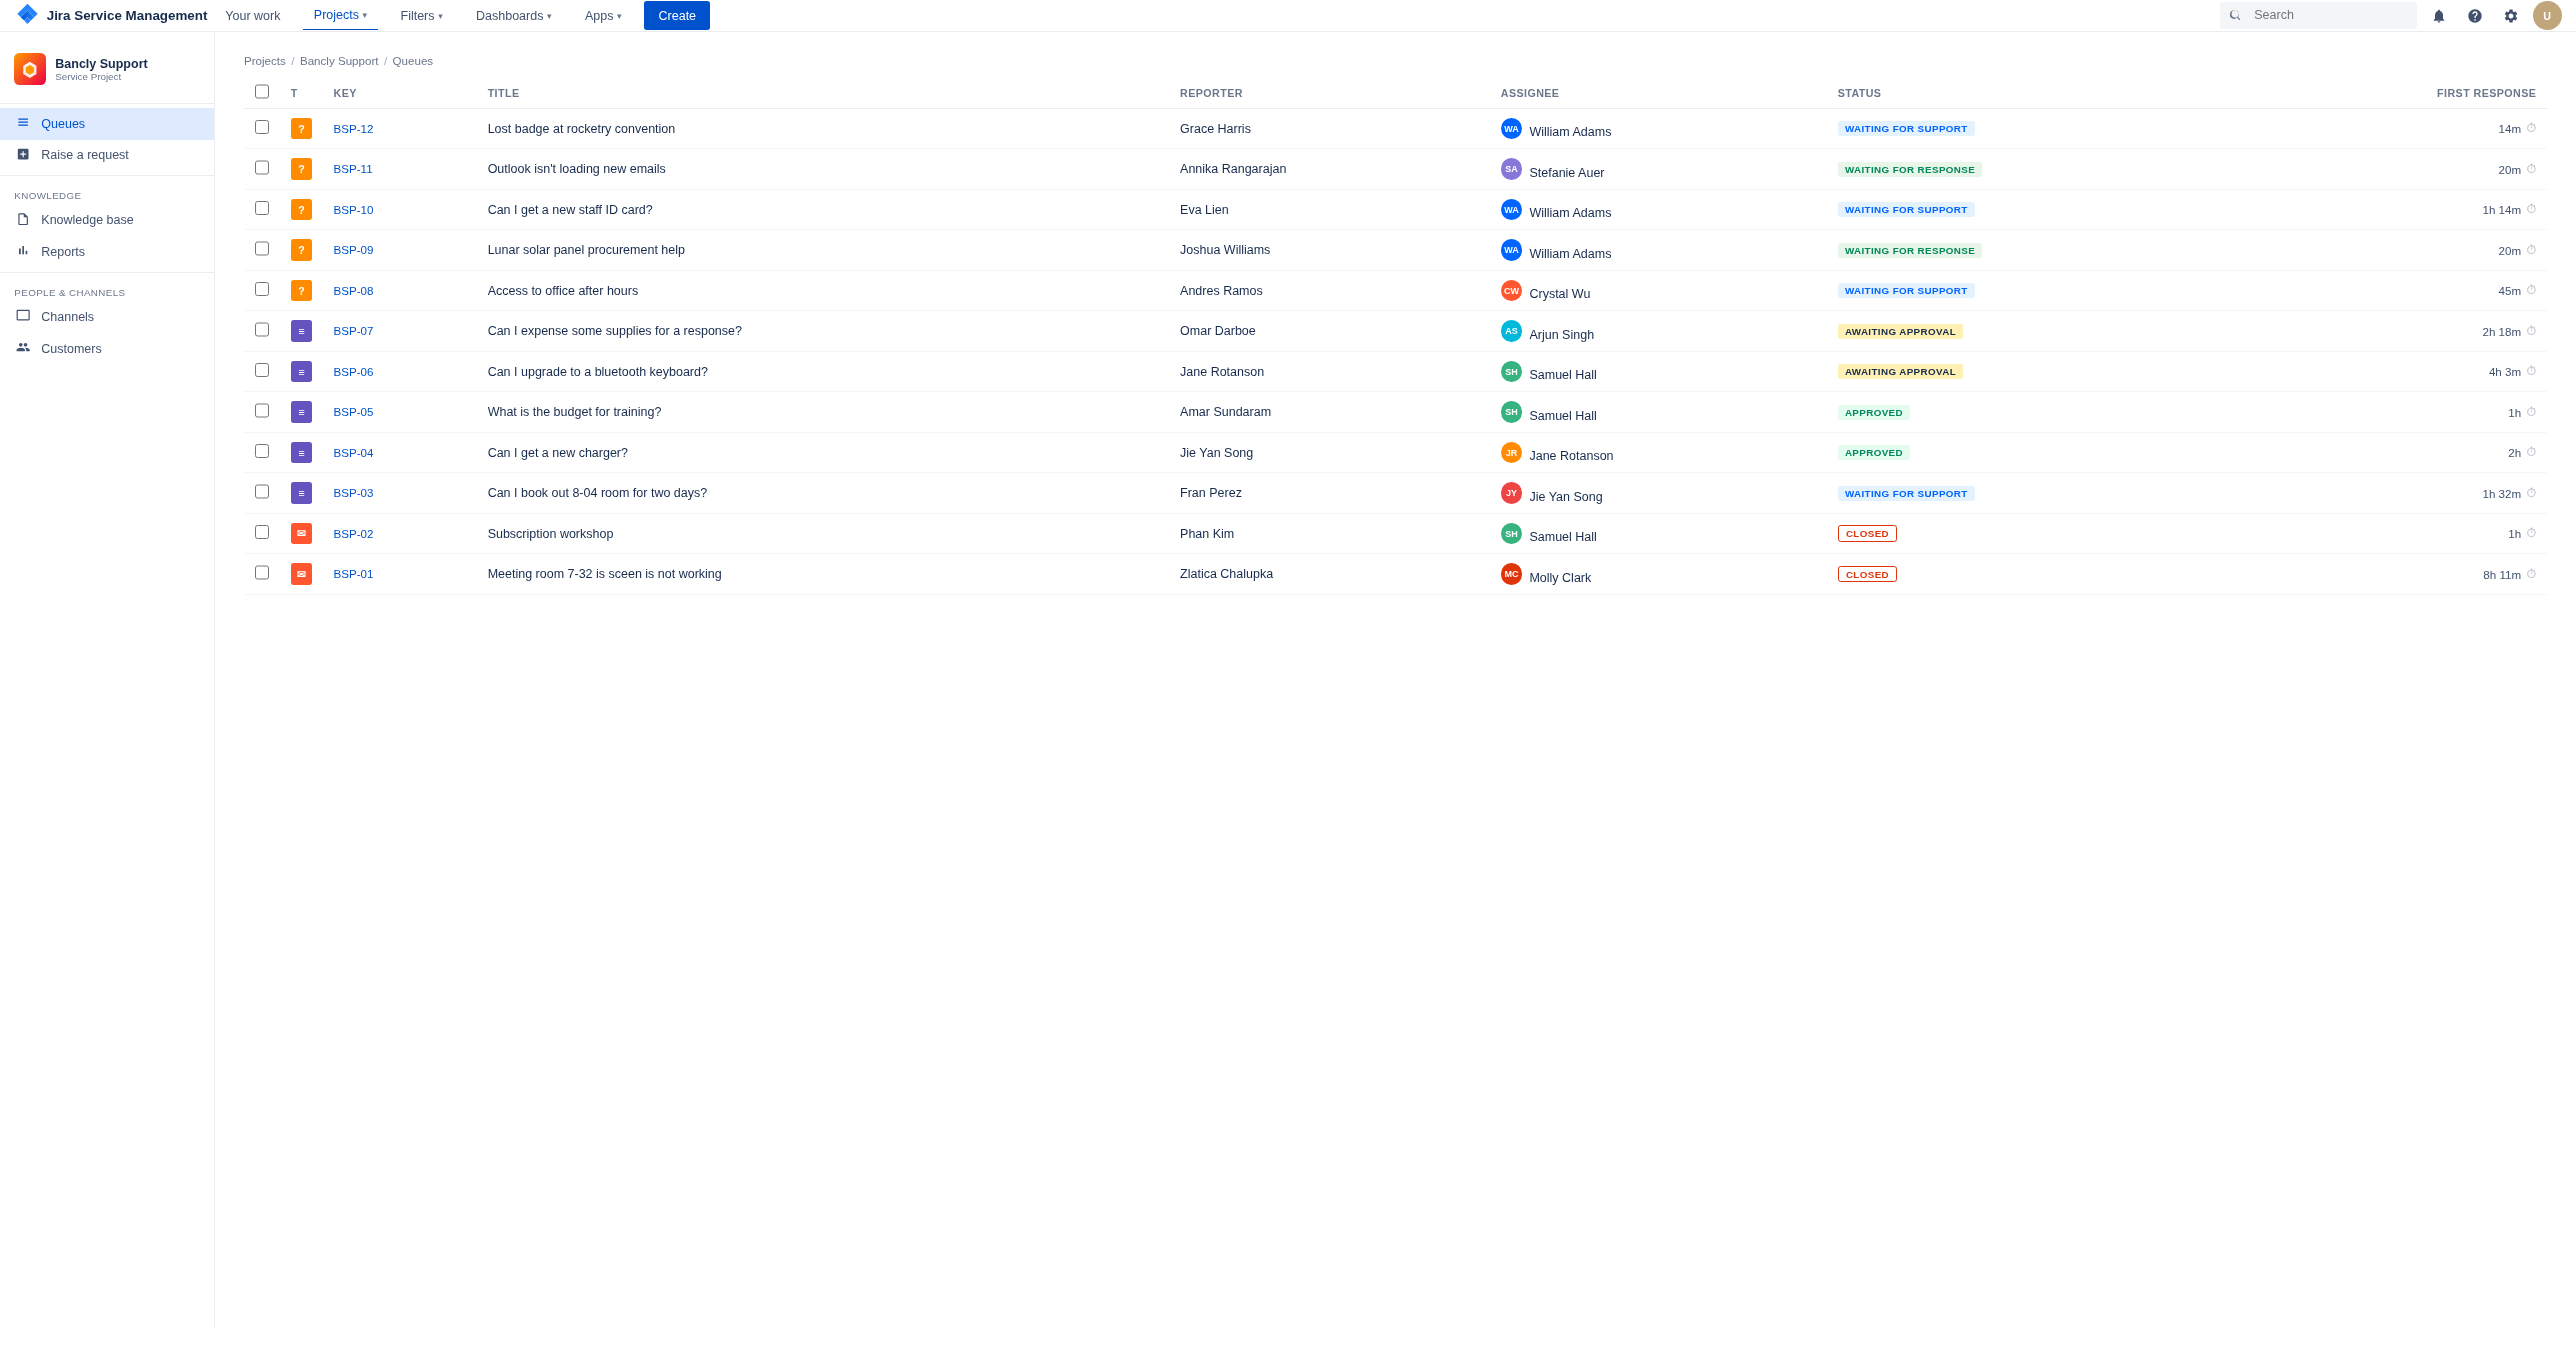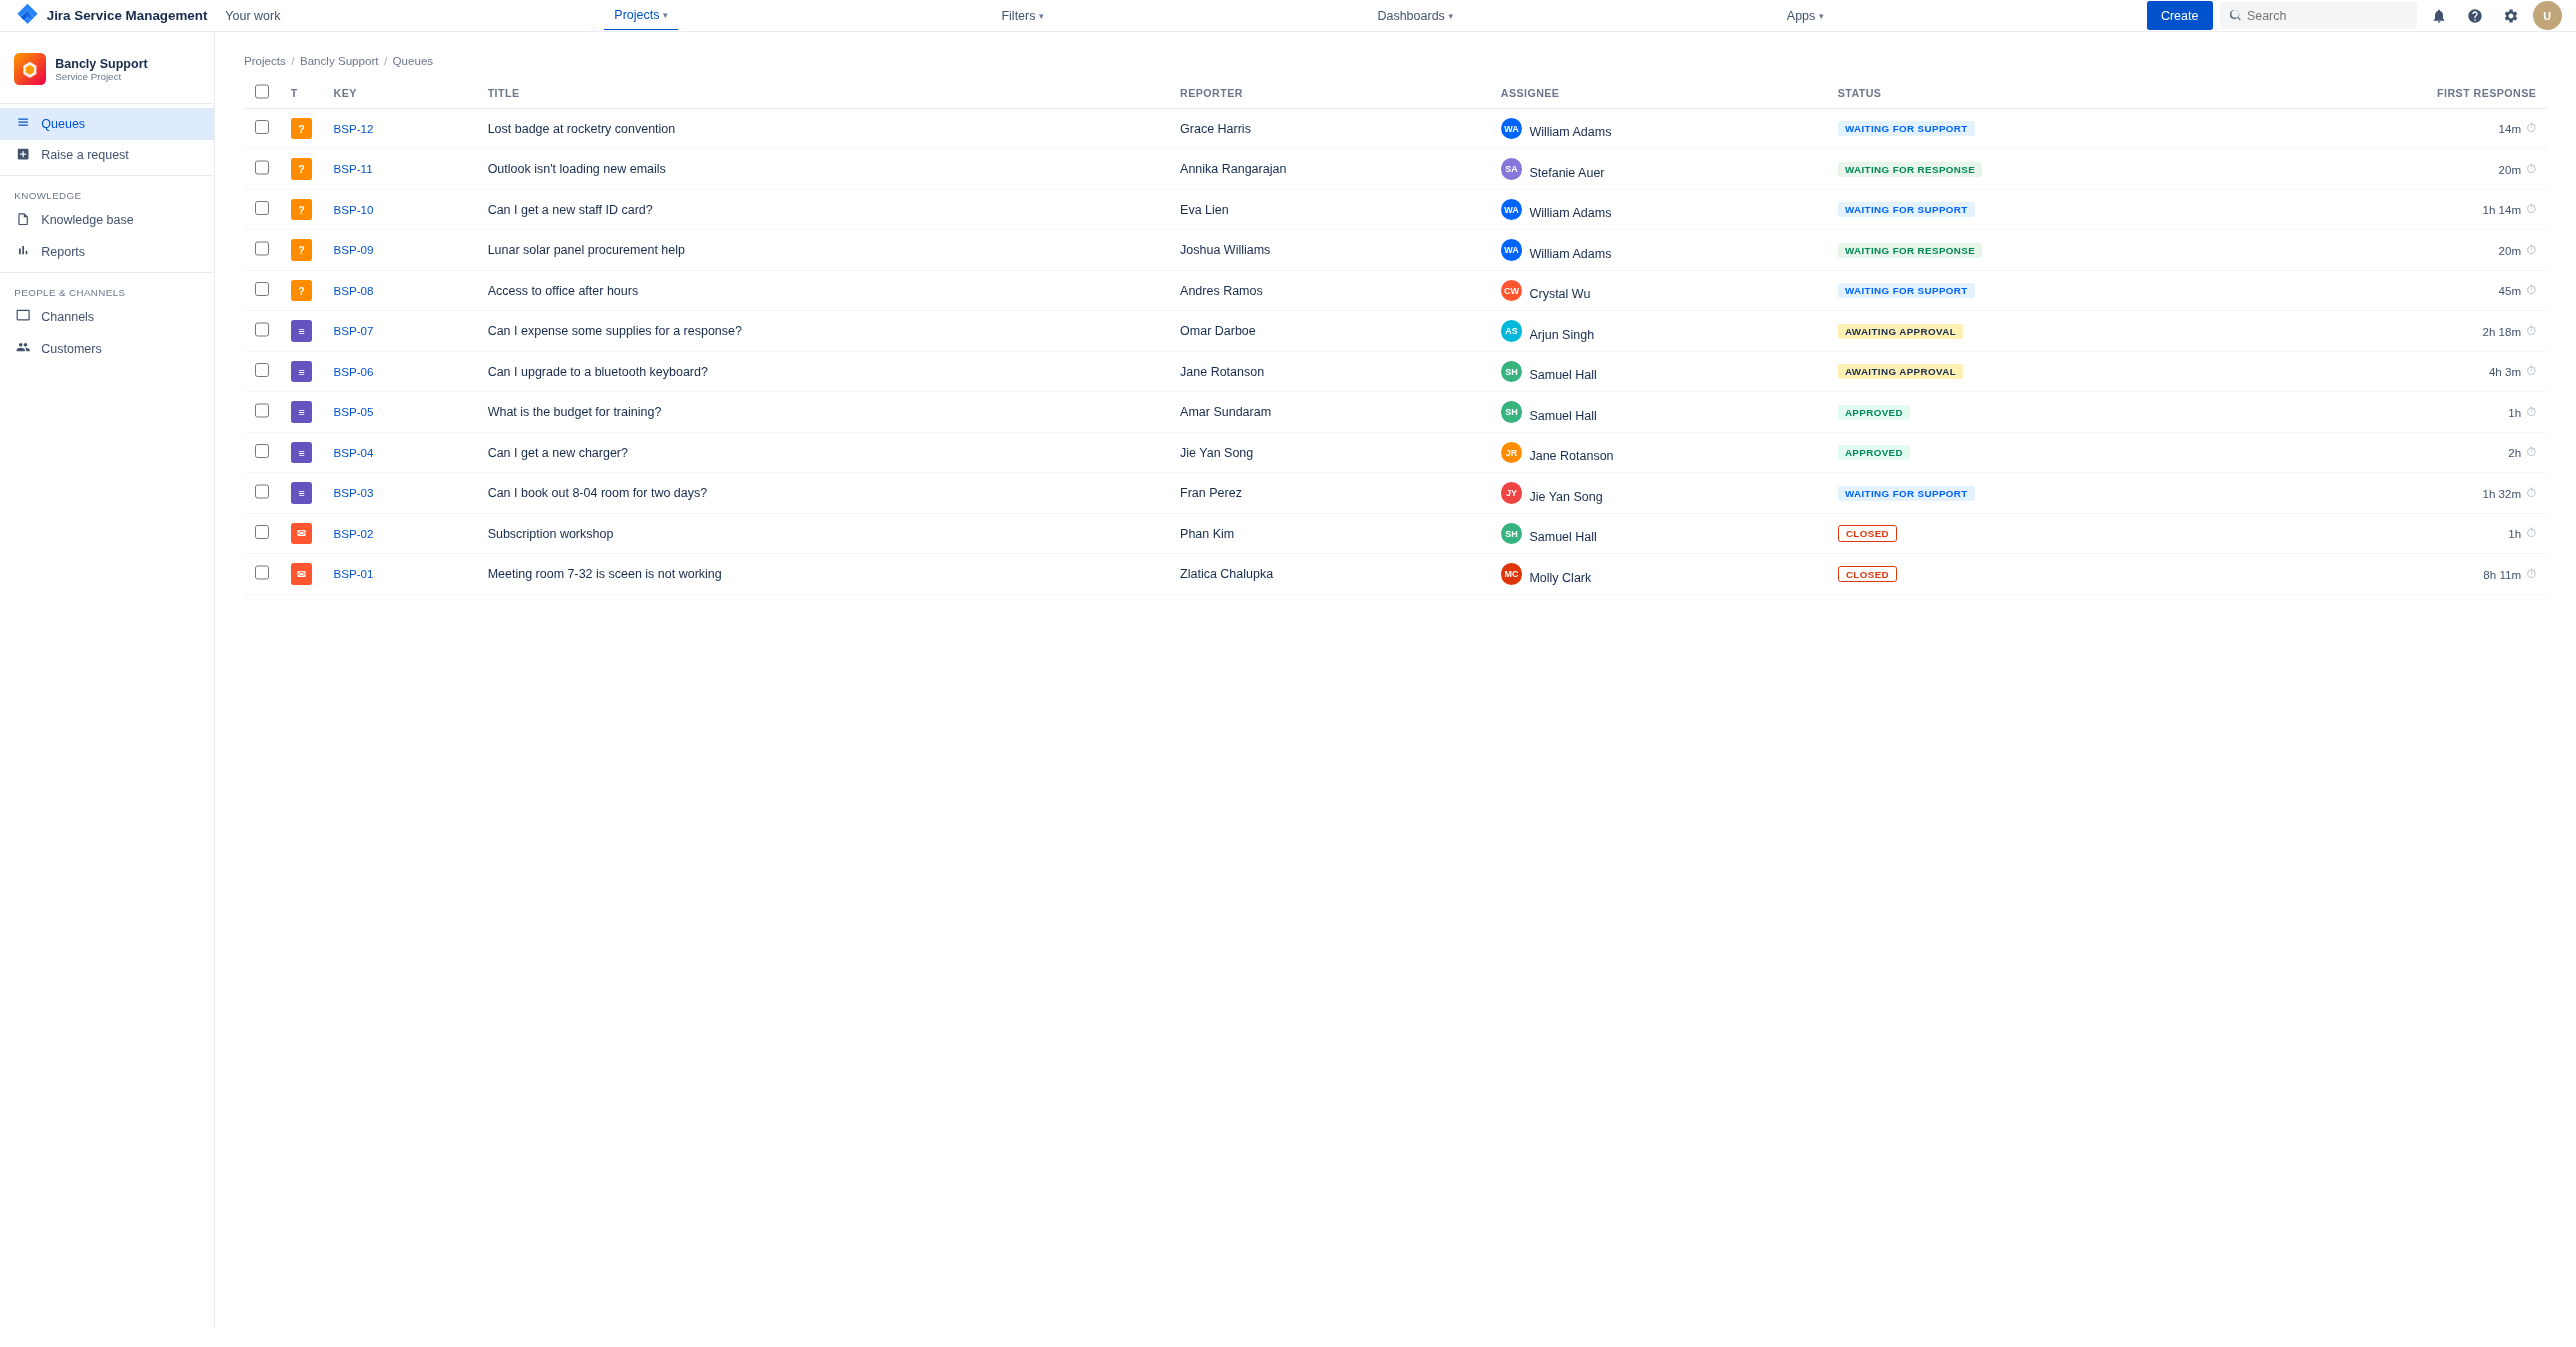--- a/index.html
+++ b/index.html
@@ -4,35 +4,35 @@
   <style>
     * { box-sizing: border-box; margin: 0; padding: 0; }
     body { font-family: -apple-system, BlinkMacSystemFont, 'Segoe UI', sans-serif; font-size: 12.5px; background: #fff; color: #172b4d; }
 
     
     .topnav {
       display: flex; align-items: center; height: 32px; background: #fff;
       border-bottom: 0.9px solid #ebecf0; padding: 0 14.3px; gap: 7.2px; position: relative; z-index: 10;
     }
     .topnav-brand { font-size: 13.4px; font-weight: 600; color: #172b4d; white-space: nowrap; }
-    .topnav-nav { display: flex; align-items: center; gap: 12px; flex: 1; justify-content: space-between; }
+    .topnav-nav { display: flex; align-items: center; gap: 12px; flex: 1; }
     .nav-item {
       padding: 7.2px 10.7px; border-radius: 2.7px; cursor: pointer; font-size: 12.5px; color: #42526e;
       display: flex; align-items: center; gap: 3.6px; white-space: nowrap;
     }
     .nav-item.active { color: #0052cc; border-bottom: 1.8px solid #0052cc; border-radius: 0; }
     .nav-chevron { font-size: 9px; color: #6b778c; }
     .create-btn {
       background: #0052cc; color: #fff; border: none; padding: 7.2px 14.3px;
       border-radius: 2.7px; font-size: 12.5px; font-weight: 500; cursor: pointer; white-space: nowrap;
     }
     .topnav-right { display: flex; align-items: center; gap: 7.2px; margin-left: auto; }
     .search-box {
-      display: flex; align-items: flex-end; background: #f4f5f7; border: 1.8px solid transparent;
-      border-radius: 3.6px; padding: 5.4px 9px; gap: 4px; width: 197px;
+      display: flex; align-items: flex-start; background: #f4f5f7; border: 1.8px solid transparent;
+      border-radius: 3.6px; padding: 5.4px 9px; gap: 12px; width: 197px;
     }
     .search-box input {
       border: none; background: transparent; outline: none; font-size: 12.5px; color: #42526e; width: 100%;
     }
     .icon-btn {
       width: 29px; height: 29px; border-radius: 50%; display: flex; align-items: center; justify-content: center;
       cursor: pointer; color: #42526e; font-size: 14.3px;
     }
     .avatar {
       width: 29px; height: 29px; border-radius: 50%; background: #c1c7d0;

